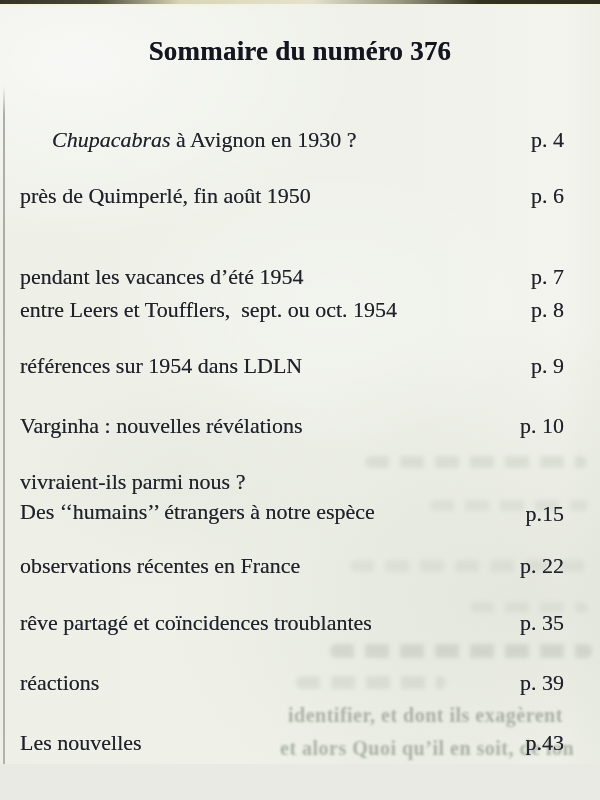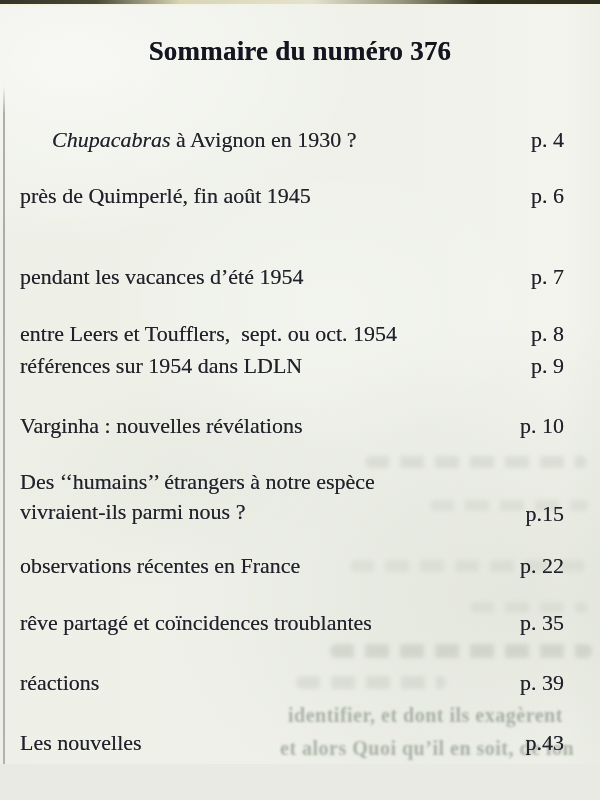--- a/index.html
+++ b/index.html
@@ -83,46 +83,46 @@
   <div class="bleed" style="left:290px;top:767px;">abonnés M. Teyssou qui n’en</div>
 
   <div class="toc-title">Sommaire du numéro 376</div>
 
   <div class="toc-row" style="top:127px;">
     <span class="label"><span class="it">Chupacabras</span><span> à Avignon en 1930 ?</span></span>
     <span class="pnum">p. 4</span>
   </div>
 
   <div class="toc-row" style="top:183px;">
-    <span class="label">près de Quimperlé, fin août 1945</span>
+    <span class="label">près de Quimperlé, fin août 1950</span>
     <span class="pnum">p. 6</span>
   </div>
 
   <div class="toc-row" style="top:240px;margin-top:24px;">
     <span class="label">pendant les vacances d’été 1954</span>
     <span class="pnum">p. 7</span>
   </div>
 
-  <div class="toc-row" style="top:297px;margin-top:24px;">
+  <div class="toc-row" style="top:297px;">
     <span class="label">entre Leers et Toufflers,  sept. ou oct. 1954</span>
     <span class="pnum">p. 8</span>
   </div>
 
   <div class="toc-row" style="top:353px;align-items:center;">
     <span class="label">références sur 1954 dans LDLN</span>
     <span class="pnum">p. 9</span>
   </div>
 
   <div class="toc-row" style="top:413px;">
     <span class="label">Varginha : nouvelles révélations</span>
     <span class="pnum">p. 10</span>
   </div>
 
   <div class="toc-row two-line" style="top:467px;">
-    <span class="label"><span style="display:block;">Des ‘‘humains’’ étrangers à notre espèce</span><span style="display:block;">vivraient-ils parmi nous ?</span></span>
+    <span class="label"><span style="display:block;">vivraient-ils parmi nous ?</span><span style="display:block;">Des ‘‘humains’’ étrangers à notre espèce</span></span>
     <span class="pnum">p.15</span>
   </div>
 
   <div class="toc-row" style="top:553px;">
     <span class="label">observations récentes en France</span>
     <span class="pnum">p. 22</span>
   </div>
 
   <div class="toc-row" style="top:610px;">
     <span class="label">rêve partagé et coïncidences troublantes</span>

